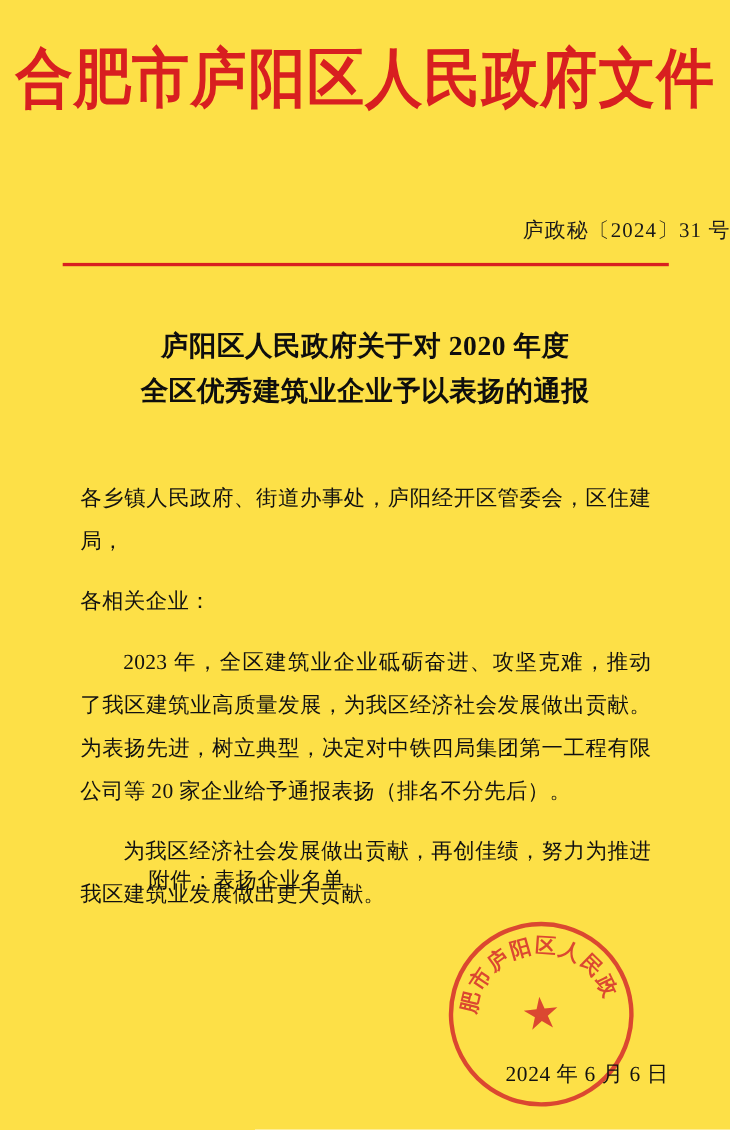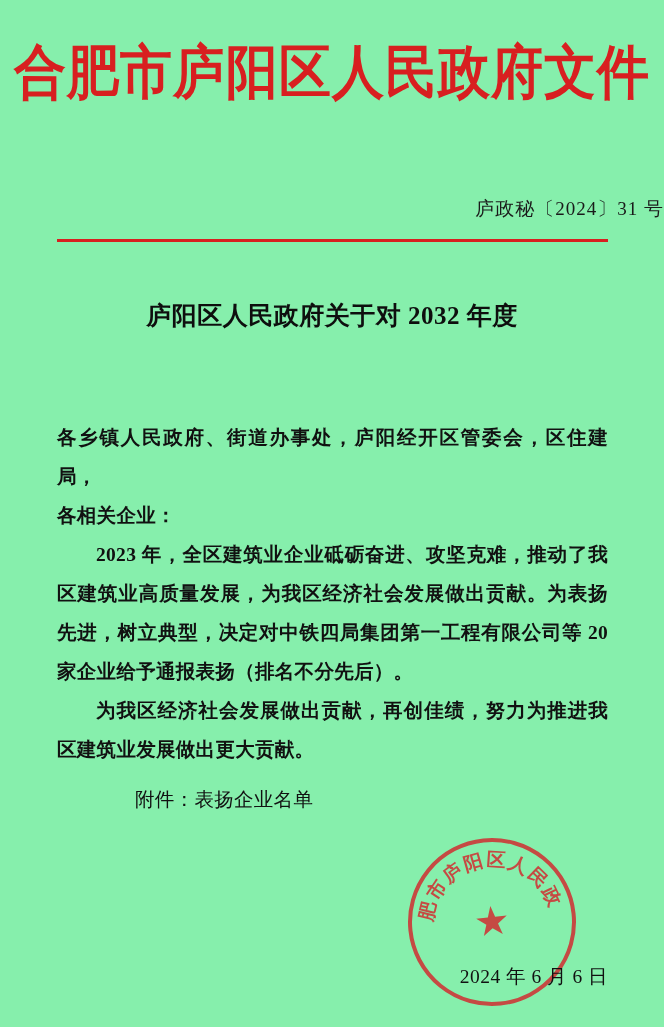--- a/index.html
+++ b/index.html
@@ -12,21 +12,21 @@
     height: 1027px;
     position: relative;
     font-family: "Liberation Serif", "DejaVu Serif", serif;
     color: #111111;
     overflow: hidden;
   }
 
   .page {
     position: absolute;
     inset: 0;
-    background: #86efac;
+    background: #fde047;
   }
 
   
   .masthead {
     position: absolute;
     top: 38px;
     left: 0;
     width: 664px;
     text-align: center;
   }
@@ -87,22 +87,21 @@
     top: 418px;
     left: 57px;
     width: 551px;
     font-size: 19.5px;
     line-height: 2.0;
     color: #111111;
     text-align: justify;
     letter-spacing: 0.3px;
   }
   .body-text p {
-    margin: 0;
-    font-weight: bold;
+    margin: 16px;
   }
   .indent {
     text-indent: 2em;
   }
 
   
   .attachment {
     position: absolute;
     top: 786px;
     left: 57px;
@@ -177,21 +176,22 @@
 
   <div class="masthead">
     <div class="masthead-title">合肥市庐阳区人民政府文件</div>
   </div>
 
   <div class="doc-number">庐政秘〔2024〕31 号</div>
 
   <div class="red-rule"></div>
 
   <div class="doc-title">
-    <span>庐阳区人民政府关于对 2032 年度</span>
+    <span>庐阳区人民政府关于对 2020 年度</span>
+    <span>全区优秀建筑业企业予以表扬的通报</span>
   </div>
 
   <div class="body-text">
     <p>各乡镇人民政府、街道办事处，庐阳经开区管委会，区住建局，</p>
     <p>各相关企业：</p>
     <p class="indent">2023 年，全区建筑业企业砥砺奋进、攻坚克难，推动了我区建筑业高质量发展，为我区经济社会发展做出贡献。为表扬先进，树立典型，决定对中铁四局集团第一工程有限公司等 20 家企业给予通报表扬（排名不分先后）。</p>
     <p class="indent">为我区经济社会发展做出贡献，再创佳绩，努力为推进我区建筑业发展做出更大贡献。</p>
   </div>
 
   <div class="attachment">附件：表扬企业名单</div>

